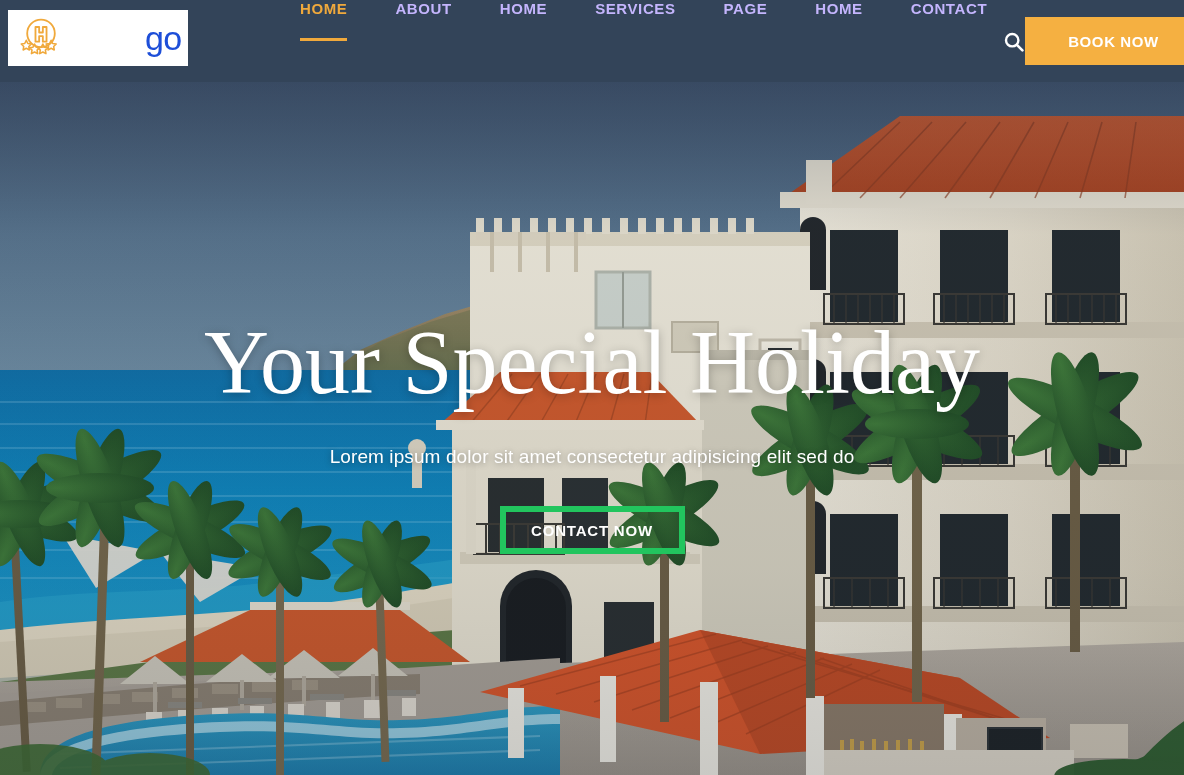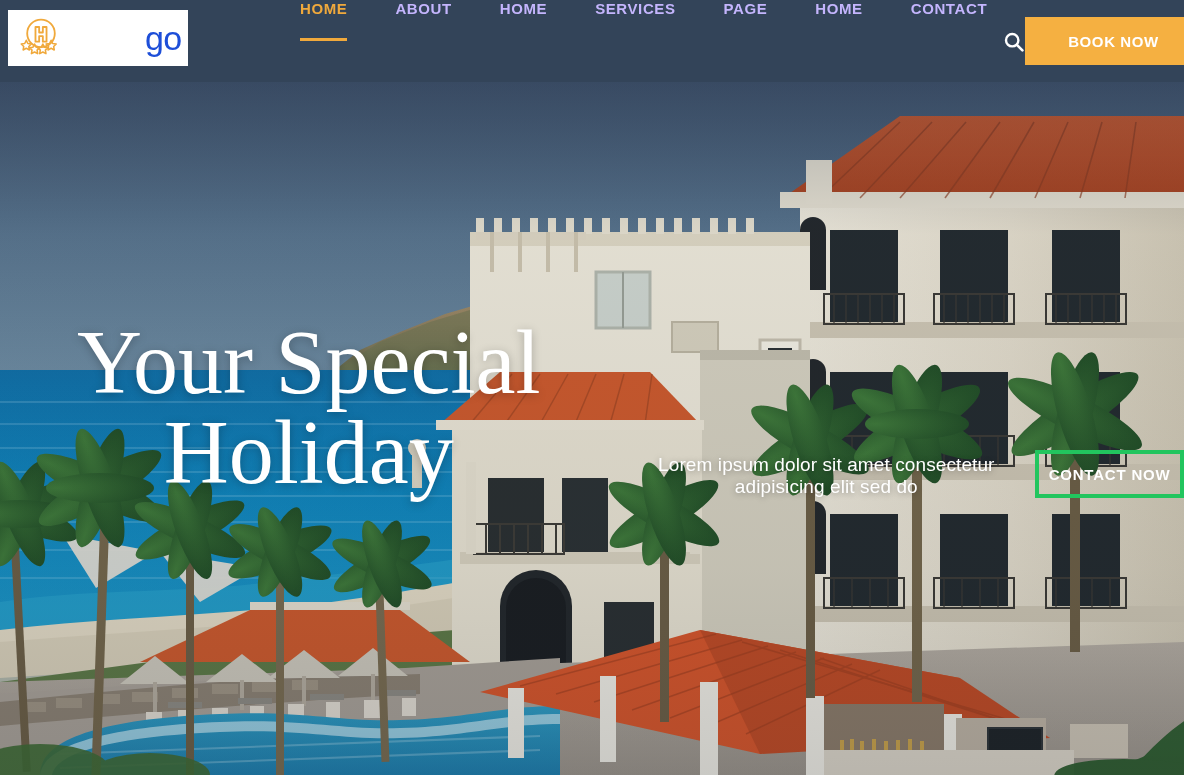--- a/index.html
+++ b/index.html
@@ -63,36 +63,36 @@
     position:absolute; top:82px; left:0; width:1184px; height:693px;
     overflow:hidden; background:#1d5a7a;
   }
   .hero-img{ position:absolute; inset:0; width:100%; height:100%; }
   .hero-overlay{
     position:absolute; inset:0;
     background:linear-gradient(180deg, rgba(30,45,70,.30) 0%, rgba(30,45,70,.06) 22%, rgba(20,30,45,.10) 70%, rgba(20,30,45,.18) 100%);
   }
   .hero-content{
     position:absolute; left:0; right:0; top:236px;
-    display:flex; flex-direction:row; align-items:flex-end;
+    display:flex; flex-direction:column; align-items:center;
     text-align:center; z-index:10;
   }
   .hero-title{
     font-family:"Liberation Serif", serif;
     font-size:90px; font-weight:400; color:#ffffff; line-height:1;
     letter-spacing:0px; text-shadow:0 2px 10px rgba(0,0,0,.25);
   }
   .hero-sub{
     margin-top:38px;
     font-size:19px; font-weight:400; color:#ffffff;
     letter-spacing:.1px; text-shadow:0 1px 6px rgba(0,0,0,.35);
   }
   .hero-cta{
     margin-top:38px; width:185px; height:48px;
-    border:4px solid #22c55e; background:transparent; color:#ffffff;
+    border:6px solid #22c55e; background:transparent; color:#ffffff;
     font-family:"Liberation Sans", sans-serif;
     font-size:15px; font-weight:bold; letter-spacing:.8px; cursor:pointer;
     display:flex; align-items:center; justify-content:center;
   }
 </style>
 </head>
 <body>
 
 <div class="page">
 

